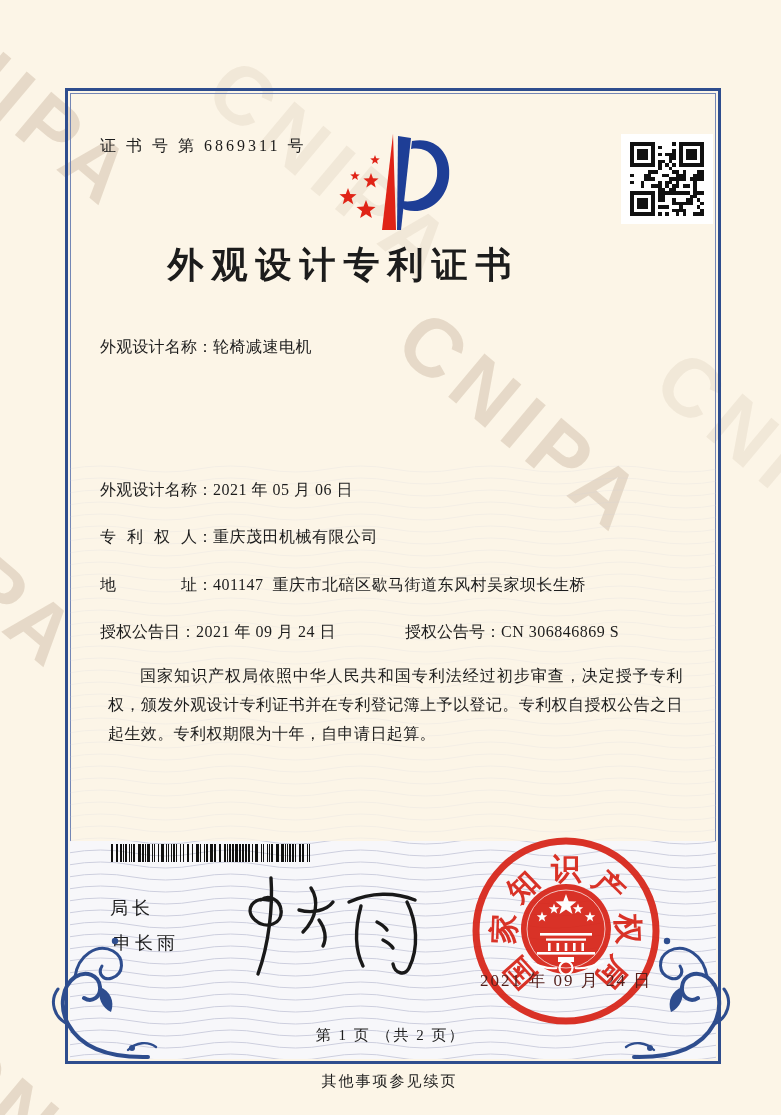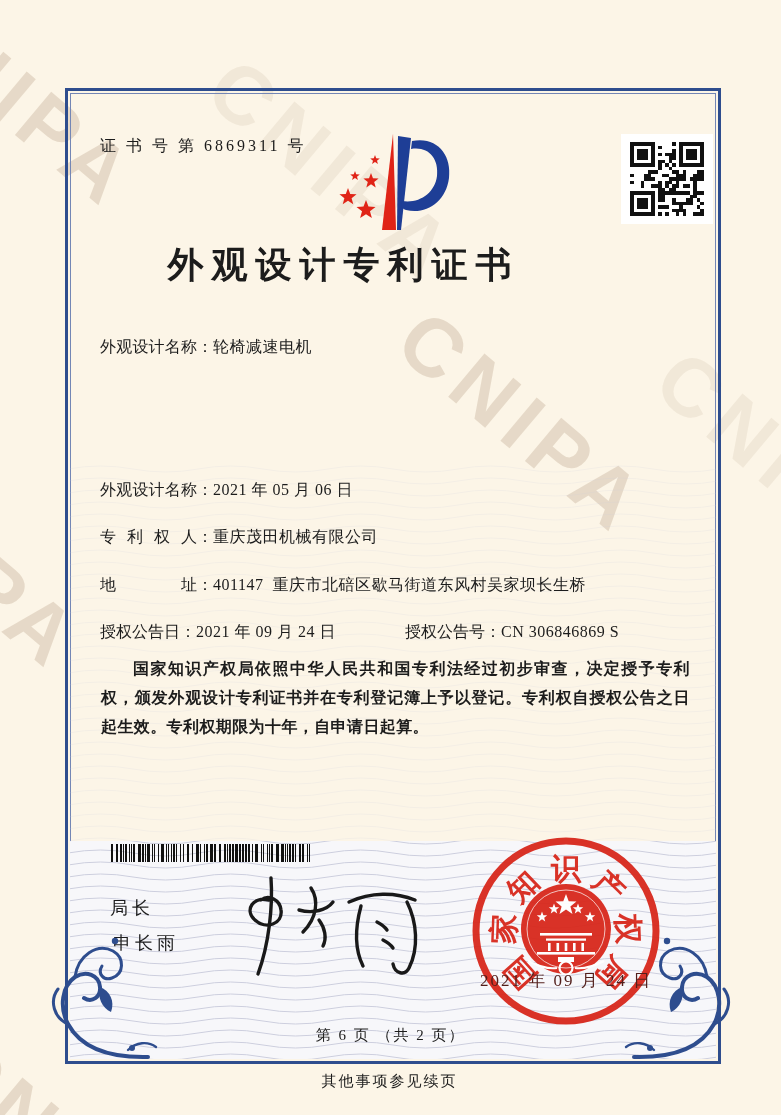--- a/index.html
+++ b/index.html
@@ -20,21 +20,21 @@
   .qr-box svg{position:absolute;left:9px;top:8px;width:74px;height:74px;}
   .title{position:absolute;left:0;width:687px;top:241px;text-align:center;
          font-size:36px;font-weight:700;letter-spacing:8px;}
   .frow{position:absolute;left:100px;width:600px;font-size:16px;}
   .flabel{display:inline-block;width:97px;text-align:justify;text-align-last:justify;vertical-align:top;}
   .flabel.short{width:80px;}
   .fvalue{white-space:pre-wrap;letter-spacing:.5px;}
   .auth2{position:absolute;left:305px;top:0;white-space:nowrap;}
   .body-text{position:absolute;left:99px;top:652px;width:593px;font-size:16px;
              line-height:29px;text-align:justify;letter-spacing:.4px;}
-  .body-text p{margin:2px;text-indent:2em;font-weight:bold;}
+  .body-text p{margin:9px;text-indent:2em;}
   .barcode{position:absolute;left:110px;top:844px;width:206px;height:18px;}
   .sig-title{position:absolute;left:110px;top:896px;font-family:"Liberation Sans",sans-serif;
              font-size:18px;letter-spacing:4px;}
   .sig-name{position:absolute;left:113px;top:931px;font-family:"Liberation Sans",sans-serif;
             font-size:18px;letter-spacing:4px;}
   .sig-hand{position:absolute;left:225px;top:866px;width:205px;height:120px;}
   .seal{position:absolute;left:468px;top:833px;width:196px;height:196px;opacity:.95;}
   .page-info{position:absolute;left:0;width:781px;top:1026px;text-align:center;
              font-size:15px;letter-spacing:2px;}
   .continuation{position:absolute;left:0;width:779px;top:1072px;text-align:center;
@@ -377,16 +377,16 @@
   <svg class="orn right" viewBox="0 0 118 135" fill="none" stroke="#2e4d8e" stroke-linecap="round">
     <path stroke-width="4" d="M 104,129 C 62,130 36,118 24,96 C 15,79 18,58 31,49 C 42,42 55,47 56,59 C 57,69 48,75 40,70"></path>
     <path stroke-width="3" d="M 31,49 C 34,27 53,15 69,23 C 81,30 80,46 68,50 C 60,53 53,46 58,38"></path>
     <path stroke-width="3" d="M 24,96 C 10,90 5,73 14,61"></path>
     <path stroke-width="2.4" d="M 84,122 C 92,114 104,113 112,119"></path>
     <path d="M 56,59 C 66,63 71,73 67,84 C 58,80 53,69 56,59 Z" fill="#2e4d8e" stroke="none"></path>
     <circle cx="71" cy="13" r="3.2" fill="#2e4d8e" stroke="none"></circle>
     <circle cx="88" cy="120" r="3" fill="#2e4d8e" stroke="none"></circle>
   </svg>
 
-  <div class="page-info">第 6 页 （共 2 页）</div>
+  <div class="page-info">第 1 页 （共 2 页）</div>
   <div class="continuation">其他事项参见续页</div>
 
 </div>
 
 </body></html>

